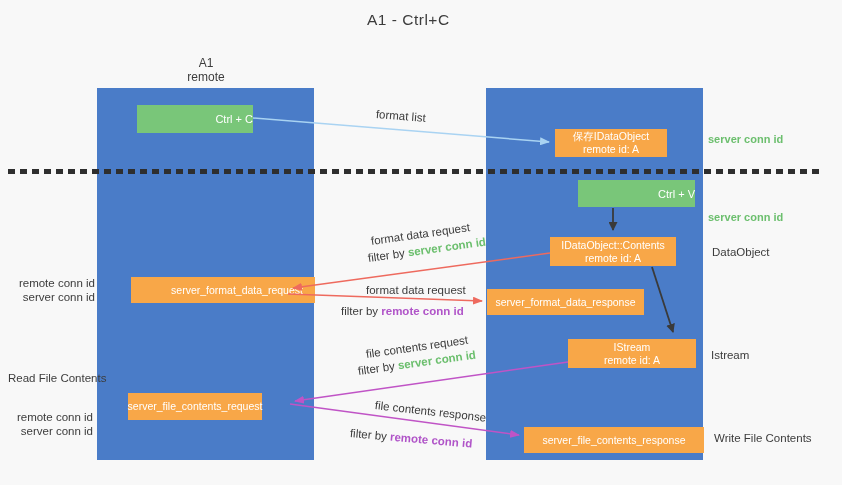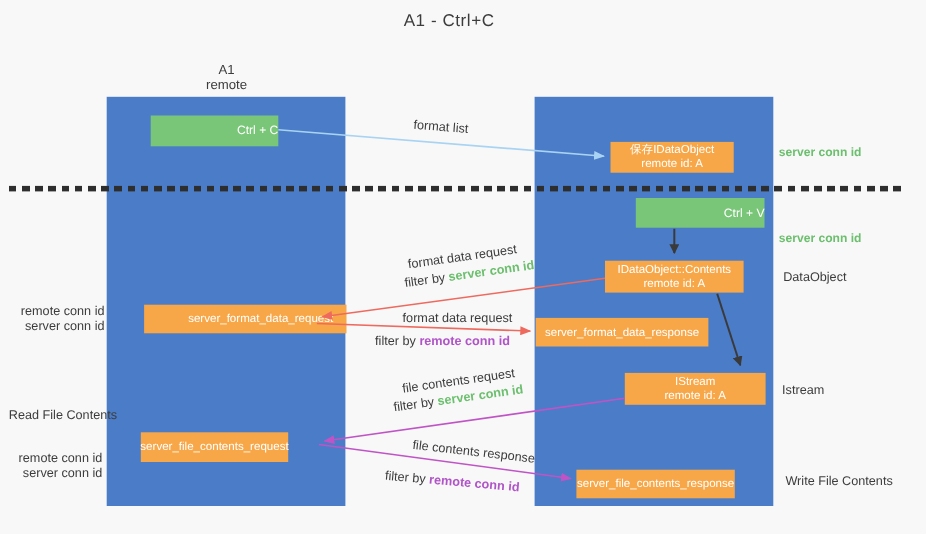--- a/index.html
+++ b/index.html
@@ -91,21 +91,21 @@
 
   <div class="abs node orange" style="left:568px; top:339px; width:128px; height:29px;">
     <div>IStream</div>
     <div>remote id: A</div>
   </div>
 
   <div class="abs node orange" style="left:128px; top:393px; width:134px; height:27px;">
     <div class="one-line">server_file_contents_request</div>
   </div>
 
-  <div class="abs node orange" style="left:524px; top:427px; width:144px; height:26px;">
+  <div class="abs node orange" style="left:524px; top:427px; width:180px; height:26px;">
     <div class="one-line">server_file_contents_response</div>
   </div>
 
   <div class="abs arrow-label rot-dn1" style="left:376px; top:108px;">format list</div>
 
   <div class="abs arrow-label rot-up" style="left:371px; top:235px;">format data request</div>
   <div class="abs arrow-label rot-up" style="left:368px; top:252px;">
     <span>filter by </span><span class="conn-green">server conn id</span>
   </div>
 

